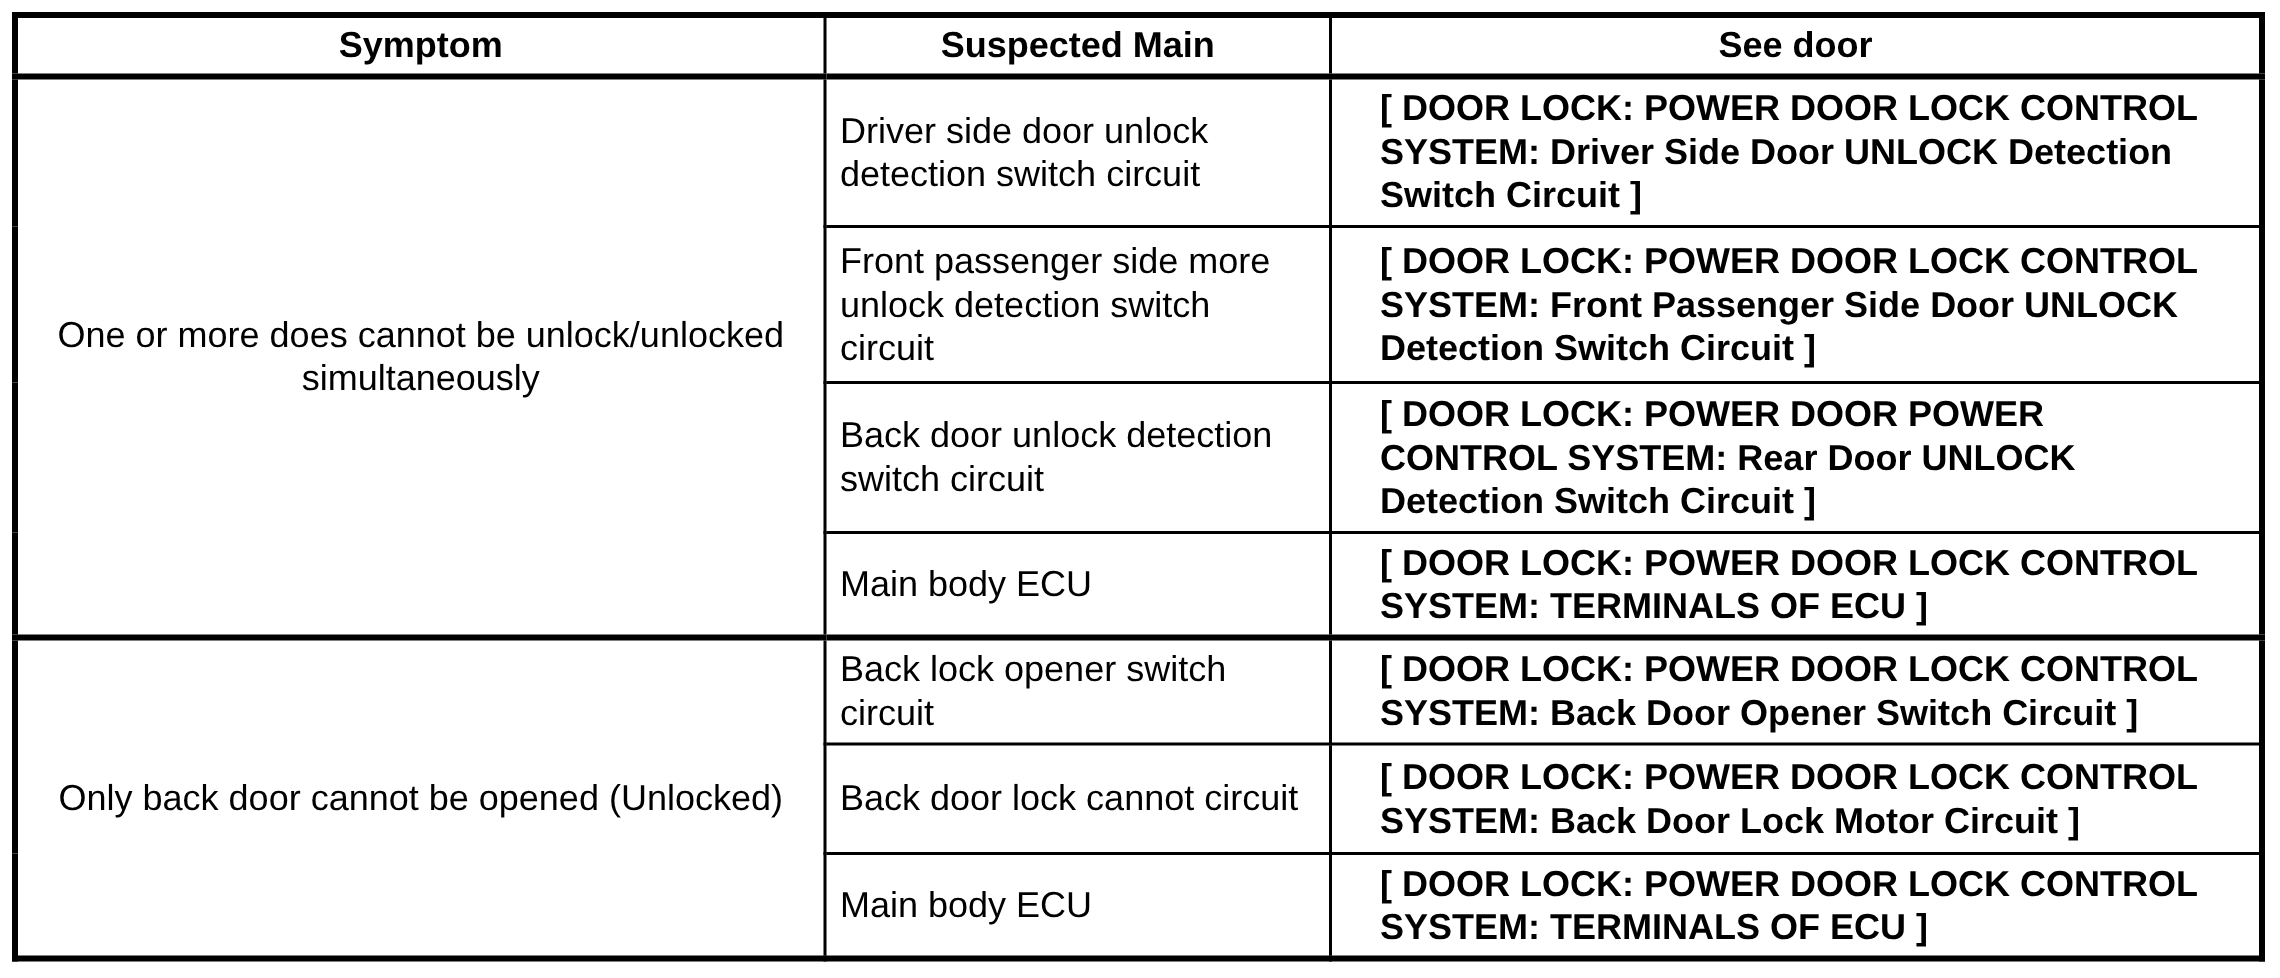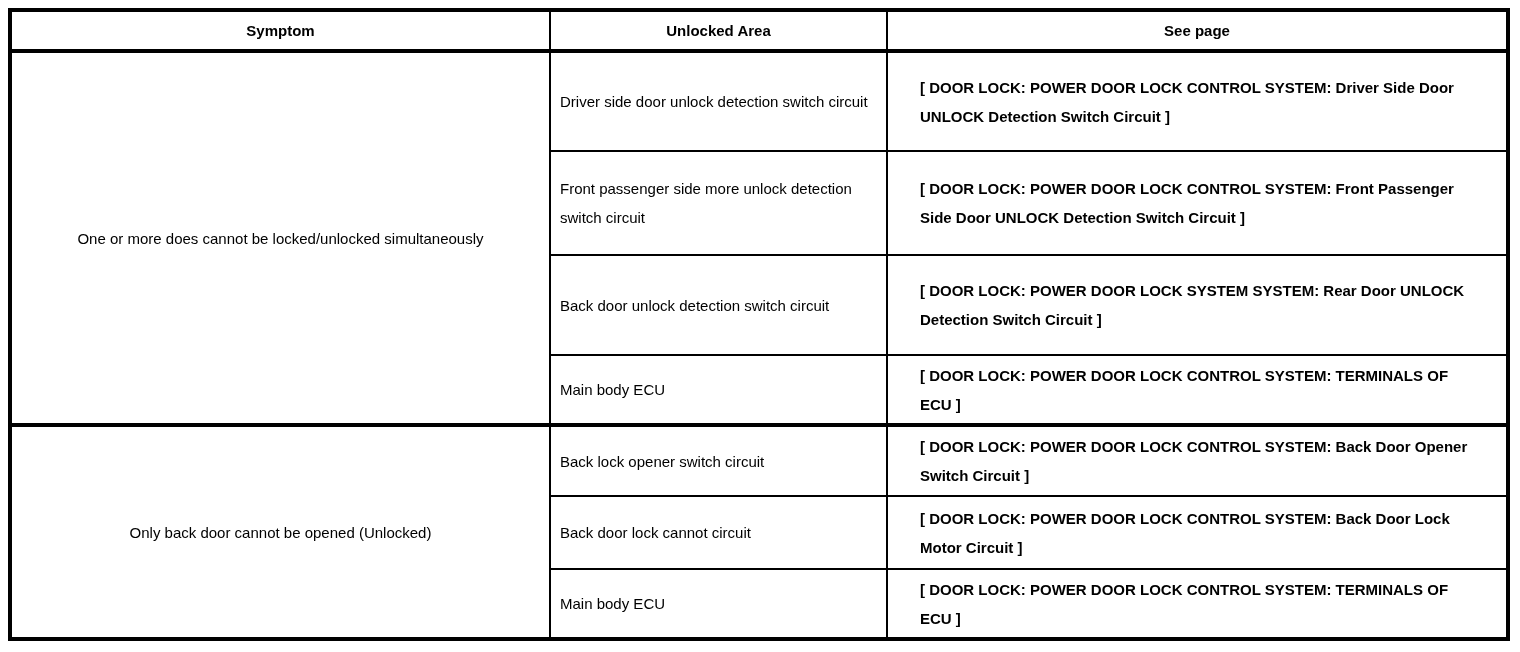--- a/index.html
+++ b/index.html
@@ -20,21 +20,21 @@
     overflow: hidden;
   }
   table.symptom-table {
     position: absolute;
     left: 8px;
     top: 8px;
     border-collapse: collapse;
     table-layout: fixed;
     width: 1498px;
     border: 4px solid #000000;
-    font-size: 15px;
+    font-size: 24px;
     line-height: 29px;
   }
   th, td {
     border: 2px solid #000000;
     vertical-align: middle;
     overflow: hidden;
   }
   thead th {
     border-bottom-width: 4px;
     font-weight: bold;
@@ -74,37 +74,37 @@
 <div class="page">
   <table class="symptom-table">
     <colgroup>
       <col style="width:540px">
       <col style="width:337px">
       <col style="width:621px">
     </colgroup>
     <thead>
       <tr>
         <th>Symptom</th>
-        <th>Unlocked Area</th>
-        <th>See page</th>
+        <th>Suspected Main</th>
+        <th>See door</th>
       </tr>
     </thead>
     <tbody>
       <tr class="h-tall">
-        <td class="symptom" rowspan="4">One or more does cannot be locked/unlocked simultaneously</td>
+        <td class="symptom" rowspan="4">One or more does cannot be unlock/unlocked simultaneously</td>
         <td class="area">Driver side door unlock detection switch circuit</td>
         <td class="page-ref">[ DOOR LOCK: POWER DOOR LOCK CONTROL SYSTEM: Driver Side Door UNLOCK Detection Switch Circuit ]</td>
       </tr>
       <tr class="h-tall2">
         <td class="area">Front passenger side more unlock detection switch circuit</td>
         <td class="page-ref">[ DOOR LOCK: POWER DOOR LOCK CONTROL SYSTEM: Front Passenger Side Door UNLOCK Detection Switch Circuit ]</td>
       </tr>
       <tr class="h-tall3">
         <td class="area">Back door unlock detection switch circuit</td>
-        <td class="page-ref">[ DOOR LOCK: POWER DOOR LOCK SYSTEM SYSTEM: Rear Door UNLOCK Detection Switch Circuit ]</td>
+        <td class="page-ref">[ DOOR LOCK: POWER DOOR POWER CONTROL SYSTEM: Rear Door UNLOCK Detection Switch Circuit ]</td>
       </tr>
       <tr class="h-short1">
         <td class="area">Main body ECU</td>
         <td class="page-ref">[ DOOR LOCK: POWER DOOR LOCK CONTROL SYSTEM: TERMINALS OF ECU ]</td>
       </tr>
       <tr class="h-short2 group-start">
         <td class="symptom" rowspan="3">Only back door cannot be opened (Unlocked)</td>
         <td class="area">Back lock opener switch circuit</td>
         <td class="page-ref">[ DOOR LOCK: POWER DOOR LOCK CONTROL SYSTEM: Back Door Opener Switch Circuit ]</td>
       </tr>

